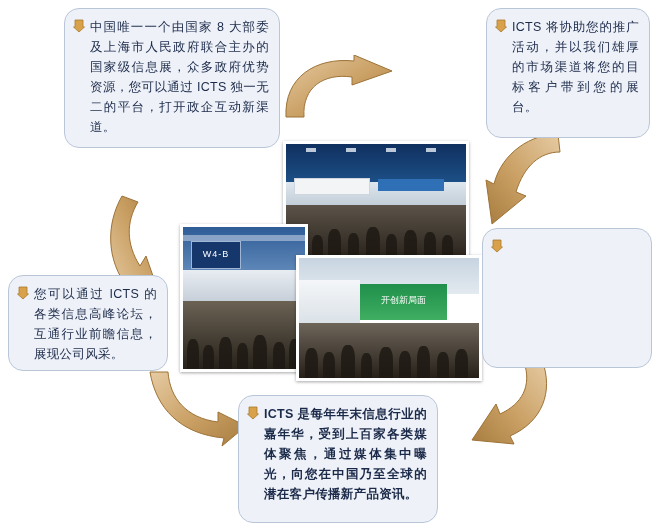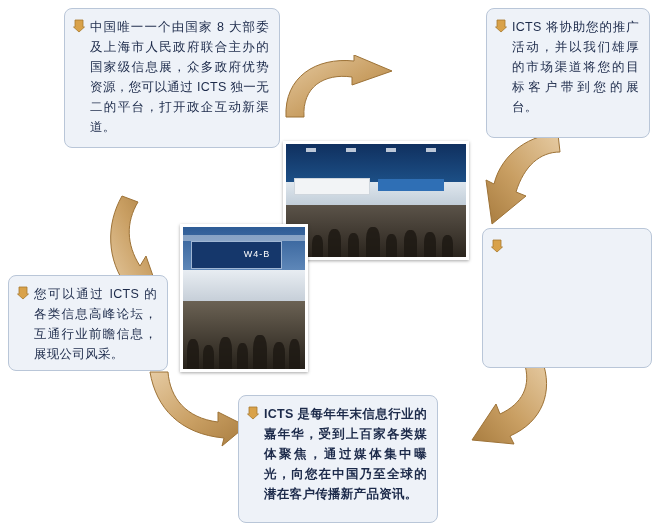--- a/index.html
+++ b/index.html
@@ -18,21 +18,21 @@
     width: 657px;
     height: 529px;
   }
 
   
   .box {
     position: absolute;
     box-sizing: border-box;
     background: #eef2f8;
     border: 1px solid #b9c6d8;
-    border-radius: 8px;
+    border-radius: 15px;
     padding: 8px 10px 8px 8px;
     display: flex;
     align-items: flex-start;
     gap: 5px;
   }
   .bullet {
     flex: 0 0 auto;
     width: 12px;
     height: 14px;
     margin-top: 2px;
@@ -78,21 +78,21 @@
   #photo-top .sign2 { position:absolute; left:92px; top:31%; width:66px; height:12px;
                       background:#2f6fb5; }
   #photo-top .lamp  { position:absolute; top:4px; width:10px; height:4px; background:#e8eef5; opacity:.8;}
 
   
   #photo-left .sky   { background:linear-gradient(#2e5c96,#5e87b8); height:30%; }
   #photo-left .mid   { position:absolute; left:0; right:0; top:30%; height:24%;
                        background:linear-gradient(#e8edf2,#c3ccd6); }
   #photo-left .crowd { background:linear-gradient(#6b6254,#26211a); height:48%; }
   #photo-left .plate { position:absolute; left:8px; top:14px; width:48px; height:26px;
-                       background:#15376b; border:1px solid #9fb6d4;padding-left:41px; }
+                       background:#15376b; border:1px solid #9fb6d4; }
   #photo-left .plate span { color:#fff; font-size:9px; display:block; text-align:center; margin-top:7px;
                        font-family:"Liberation Sans", sans-serif; letter-spacing:1px;}
   #photo-left .band  { position:absolute; left:0; right:0; top:8px; height:6px; background:#d7e2ee; opacity:.5;}
 
   
   #photo-bottom .sky   { background:linear-gradient(#c7d4e0,#e3eaf0); height:30%; }
   #photo-bottom .green { position:absolute; left:34%; top:22%; width:48%; height:30%;
                          background:linear-gradient(#1f8f4a,#3fae62); }
   #photo-bottom .green span { color:#fff; font-size:9px; display:block; text-align:center; margin-top:10px; }
   #photo-bottom .whitewall { position:absolute; left:0; top:18%; width:34%; height:36%;
@@ -206,20 +206,37 @@
     <div class="crowd"></div>
     <div class="figure" style="left:4px;   width:12px; height:30px;"></div>
     <div class="figure" style="left:20px;  width:11px; height:24px;"></div>
     <div class="figure" style="left:36px;  width:13px; height:32px;"></div>
     <div class="figure" style="left:54px;  width:11px; height:26px;"></div>
     <div class="figure" style="left:70px;  width:14px; height:34px;"></div>
     <div class="figure" style="left:90px;  width:12px; height:27px;"></div>
     <div class="figure" style="left:106px; width:11px; height:30px;"></div>
   </div>
 
+  <div class="photo" id="photo-bottom">
+    <div class="sky"></div>
+    <div class="whitewall"></div>
+    <div class="green">
+        <span>开创新局面</span>
+      </div>
+    <div class="crowd"></div>
+    <div class="figure" style="left:6px;   width:13px; height:30px;"></div>
+    <div class="figure" style="left:24px;  width:12px; height:26px;"></div>
+    <div class="figure" style="left:42px;  width:14px; height:33px;"></div>
+    <div class="figure" style="left:62px;  width:11px; height:25px;"></div>
+    <div class="figure" style="left:80px;  width:14px; height:31px;"></div>
+    <div class="figure" style="left:100px; width:12px; height:27px;"></div>
+    <div class="figure" style="left:118px; width:13px; height:32px;"></div>
+    <div class="figure" style="left:138px; width:12px; height:26px;"></div>
+    <div class="figure" style="left:156px; width:13px; height:29px;"></div>
+  </div>
 
   <div class="box" id="box-top-left">
     <span class="bullet">
       <svg width="12" height="14" viewBox="0 0 12 14">
           <path d="M2,1 L2,8 L0.5,8 L6,13 L11.5,8 L10,8 L10,1 Z" fill="#d9a24a" stroke="#a77a2e" stroke-width="0.8"></path>
         </svg>
     </span>
     <span class="boxtext">中国唯一一个由国家 8 大部委及上海市人民政府联合主办的国家级信息展，众多政府优势资源，您可以通过 ICTS 独一无二的平台，打开政企互动新渠道。</span>
   </div>
 

